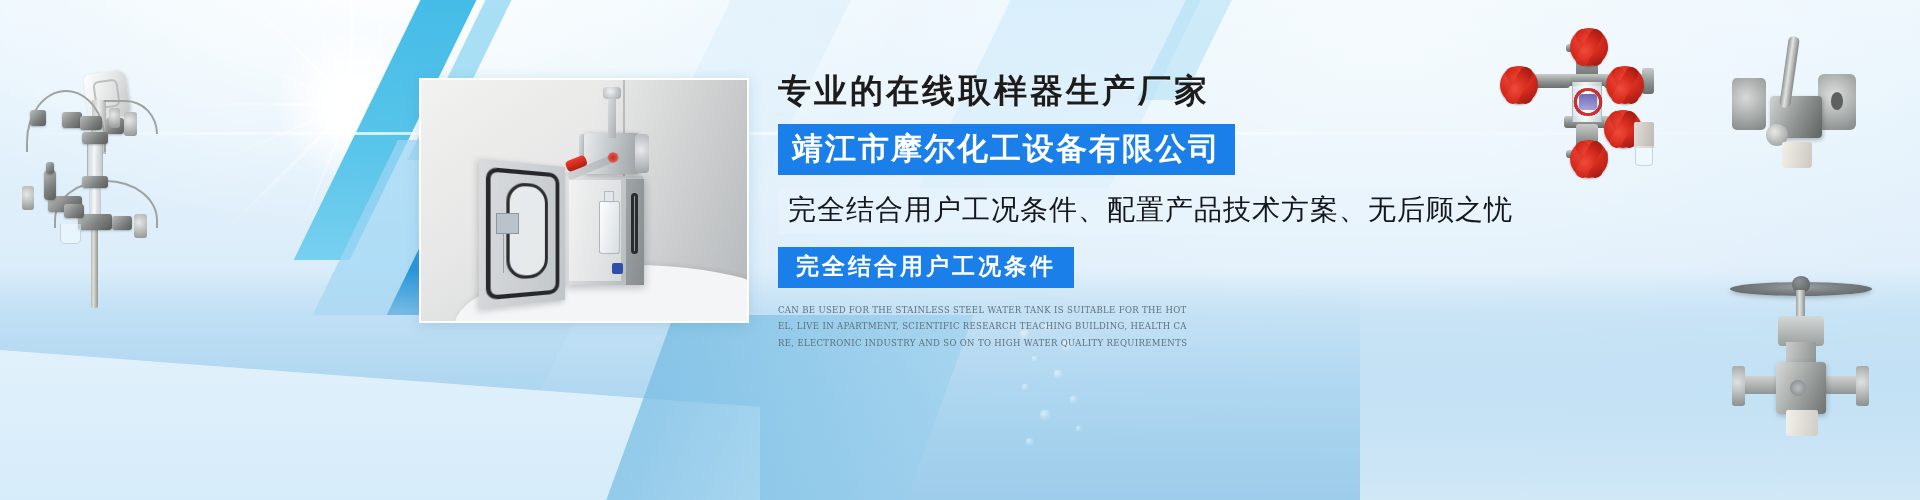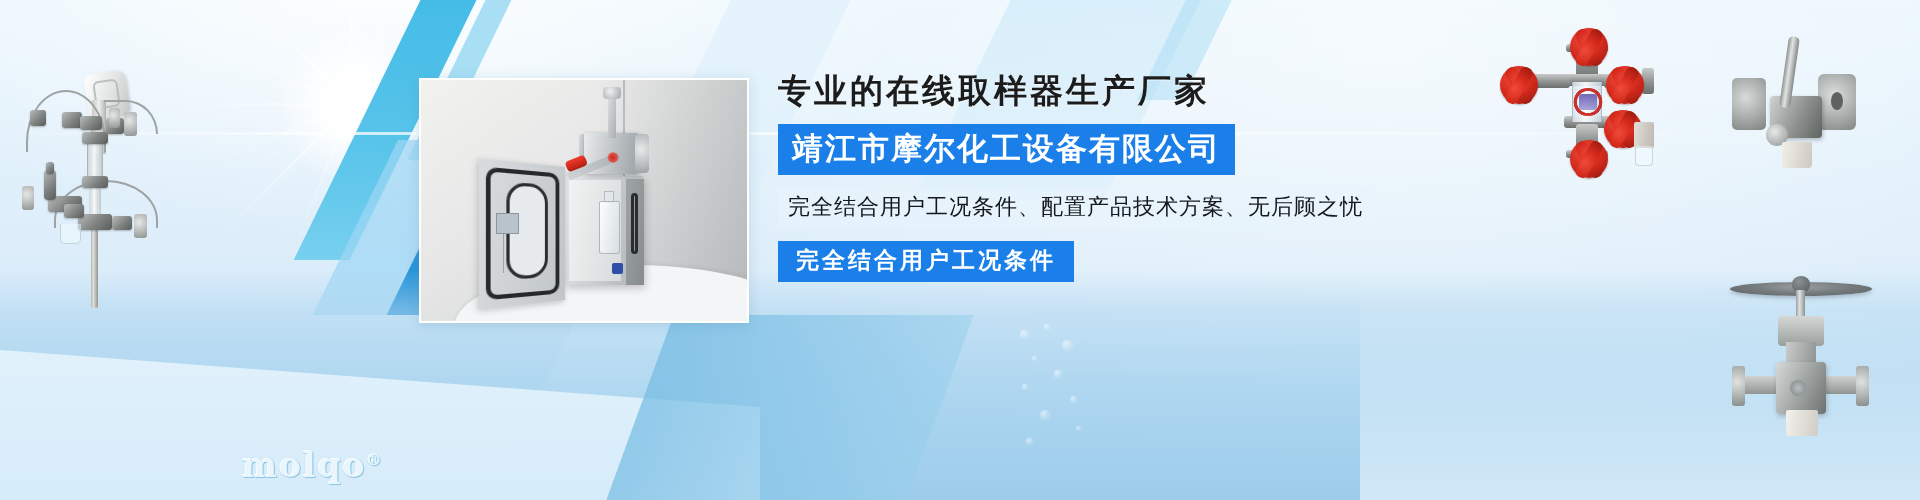--- a/index.html
+++ b/index.html
@@ -256,21 +256,21 @@
     line-height:1;
     padding:9px 14px 11px 14px;
     white-space:nowrap;
   }
 
   .subline {
     display:inline-block;
     margin-top:13px;
     background:rgba(233,244,252,0.62);
     color:#14181c;
-    font-size:22px;
+    font-size:28px;
     letter-spacing:1px;
     line-height:1;
     padding:8px 10px 10px 10px;
     white-space:nowrap;
   }
 
   .badge {
     display:inline-block;
     margin-top:13px;
     background:#1a7fe8;
@@ -476,19 +476,17 @@
     <div class="gt-fR"></div>
     <div class="gt-logo"></div>
     <div class="gt-cup"></div>
   </div>
 
   <div class="copy">
     <div class="company">专业的在线取样器生产厂家</div>
     <div><span class="headline">靖江市摩尔化工设备有限公司</span></div>
     <div><span class="subline">完全结合用户工况条件、配置产品技术方案、无后顾之忧</span></div>
     <div><span class="badge">完全结合用户工况条件</span></div>
-  </div>
-
-  <div class="watermark">
-    <span>molqo</span><sup>®</sup>
-  </div>
+    <div class="en-text">CAN BE USED FOR THE STAINLESS STEEL WATER TANK IS SUITABLE FOR THE HOTEL, LIVE IN APARTMENT, SCIENTIFIC RESEARCH TEACHING BUILDING, HEALTH CARE, ELECTRONIC INDUSTRY AND SO ON TO HIGH WATER QUALITY REQUIREMENTS</div>
+  </div>
+
 
 </div>
 
 </body></html>

